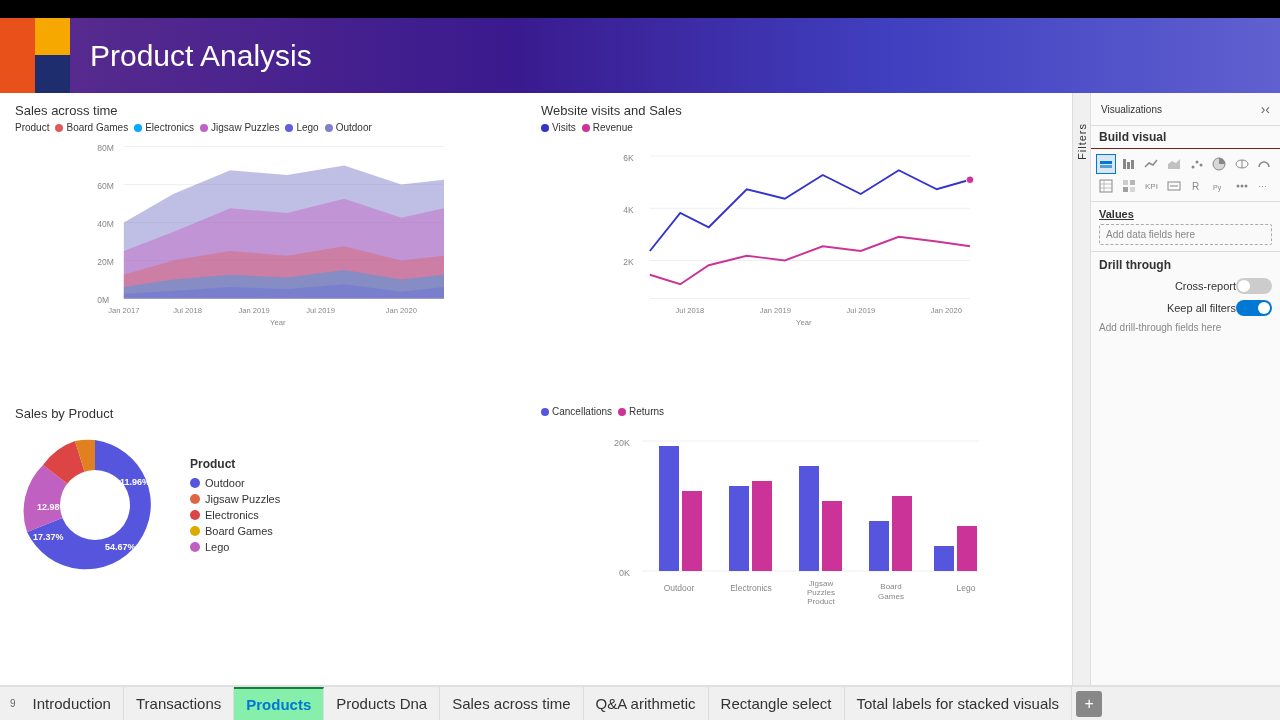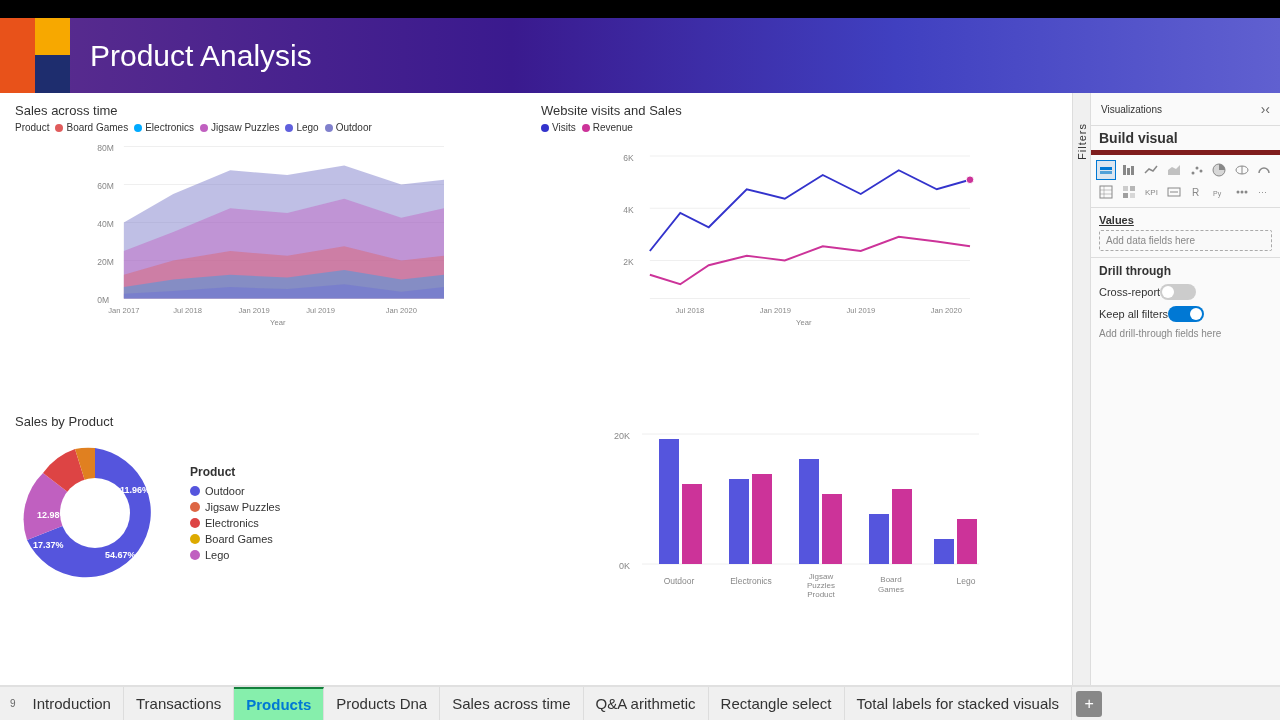--- a/index.html
+++ b/index.html
@@ -65,21 +65,21 @@
     .viz-section { padding: 6px 8px; }
     .viz-section-title { font-size: 11px; font-weight: 600; color: #333; margin-bottom: 4px; text-decoration: underline; }
     .viz-field-drop { 
       background: #f9f9f9; border: 1px dashed #aaa; padding: 4px 6px;
       font-size: 10px; color: #888; cursor: pointer; border-radius: 2px;
     }
 
     
     .drill-section { padding: 6px 8px; border-top: 1px solid #ddd; }
     .drill-title { font-size: 12px; font-weight: 600; color: #333; margin-bottom: 6px; }
-    .drill-row { display: flex; align-items: center; justify-content: flex-start; margin-bottom: 6px; }
+    .drill-row { display: flex; align-items: center; justify-content: flex-end; margin-bottom: 6px; }
     .drill-label { font-size: 11px; color: #333; }
     .toggle { 
       width: 36px; height: 16px; border-radius: 8px; background: #ccc;
       position: relative; cursor: pointer;
     }
     .toggle.on { background: #0078d4; }
     .toggle-knob { 
       width: 12px; height: 12px; background: #fff; border-radius: 50%;
       position: absolute; top: 2px; left: 2px; transition: left 0.2s;
     }
@@ -284,20 +284,30 @@
             </div>
             <div class="product-legend-item">
               <div class="product-dot" style="background:#c060c0;"></div>
               <span>Lego</span>
             </div>
           </div>
         </div>
       </div>
 
       <div class="chart-container">
+        <div class="chart-legend">
+          <div class="legend-item">
+            <div class="legend-dot" style="background:#5555dd;"></div>
+            <span>Cancellations</span>
+          </div>
+          <div class="legend-item">
+            <div class="legend-dot" style="background:#cc3399;"></div>
+            <span>Returns</span>
+          </div>
+        </div>
         <svg class="chart-svg" viewBox="0 0 370 185" height="185">
 
           <text x="0" y="25" font-size="9" fill="#888">20K</text>
           <text x="5" y="155" font-size="9" fill="#888">0K</text>
           <line x1="28" y1="20" x2="365" y2="20" stroke="#eee" stroke-width="1"></line>
           <line x1="28" y1="150" x2="365" y2="150" stroke="#eee" stroke-width="1"></line>
 
           <rect x="45" y="25" width="20" height="125" fill="#5555dd"></rect>
           <rect x="68" y="70" width="20" height="80" fill="#cc3399"></rect>
 
@@ -330,21 +340,21 @@
   <div class="filter-tab">
     <span class="filter-tab-label">Filters</span>
   </div>
 
   <div class="viz-panel">
     <div class="viz-panel-header">
       <span class="viz-panel-title">Visualizations</span>
       <span class="viz-panel-close">›‹</span>
     </div>
 
-    <div style="padding:4px 8px; border-bottom:5px solid #7f1d1d; font-size:14px; font-weight:600; color:#333;">
+    <div style="padding:4px 8px; border-bottom:1px solid #7f1d1d; font-size:12px; font-weight:600; color:#333;">
       <span>Build visual</span>
     </div>
 
     <div class="viz-icons">
 
       <div class="viz-icon active-icon">
         <svg width="14" height="14" viewBox="0 0 14 14">
             <rect x="1" y="4" width="12" height="3" fill="#0078d4"></rect>
             <rect x="1" y="8" width="12" height="3" fill="#50a0d8"></rect>
           </svg>

